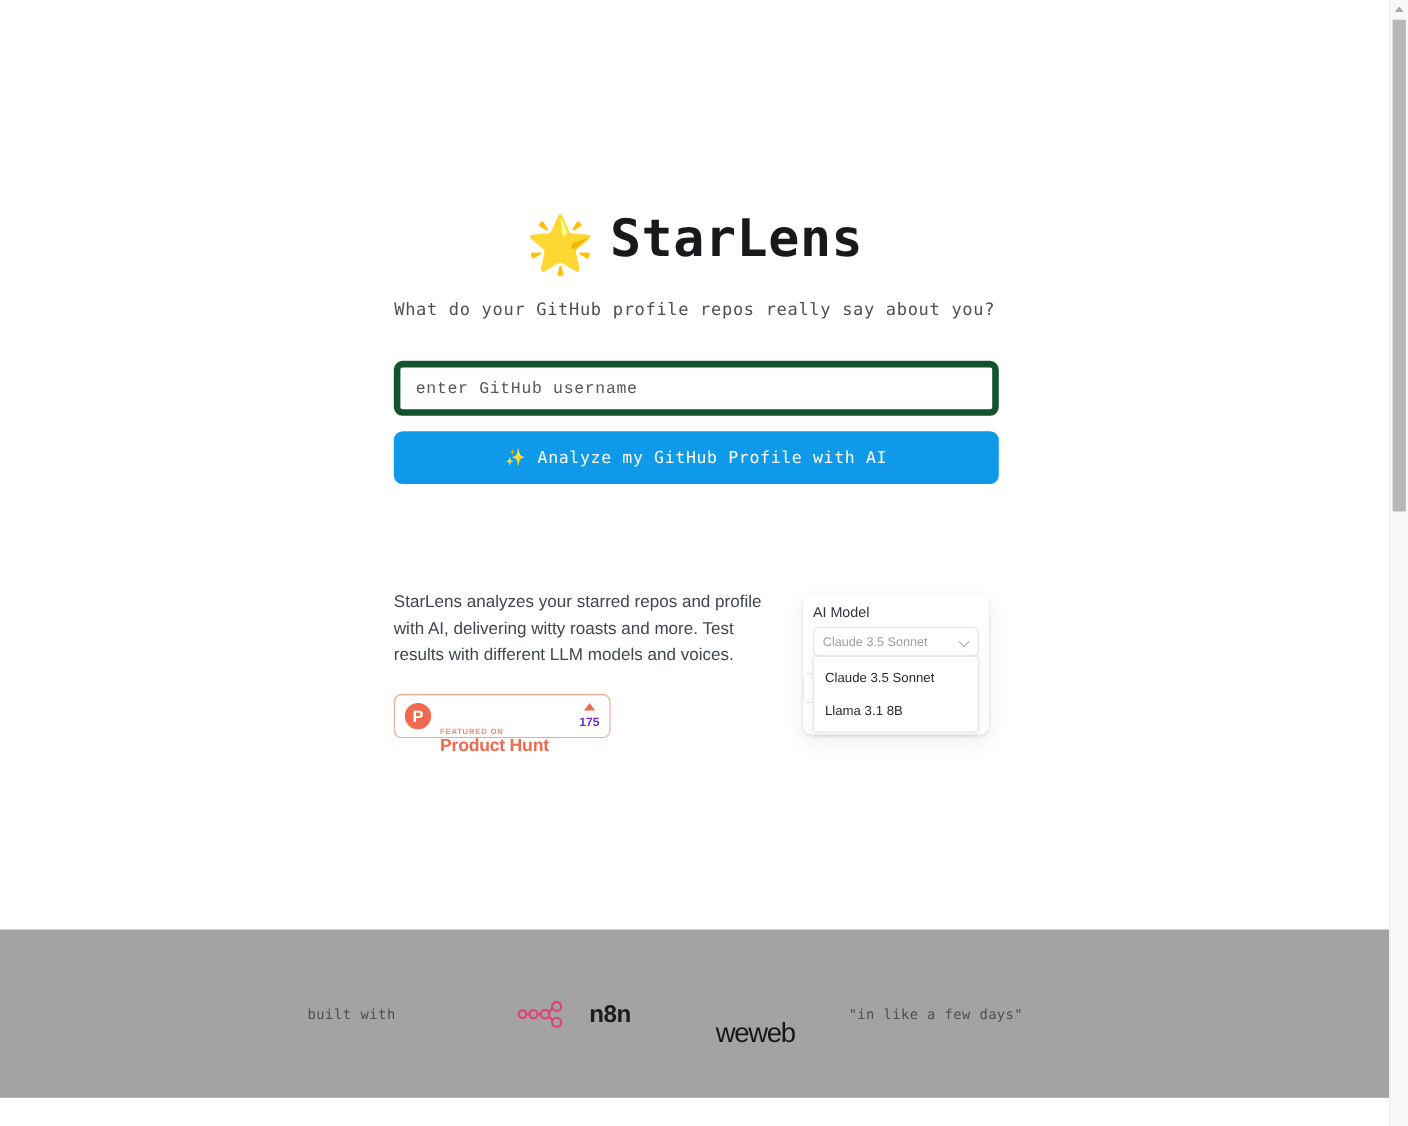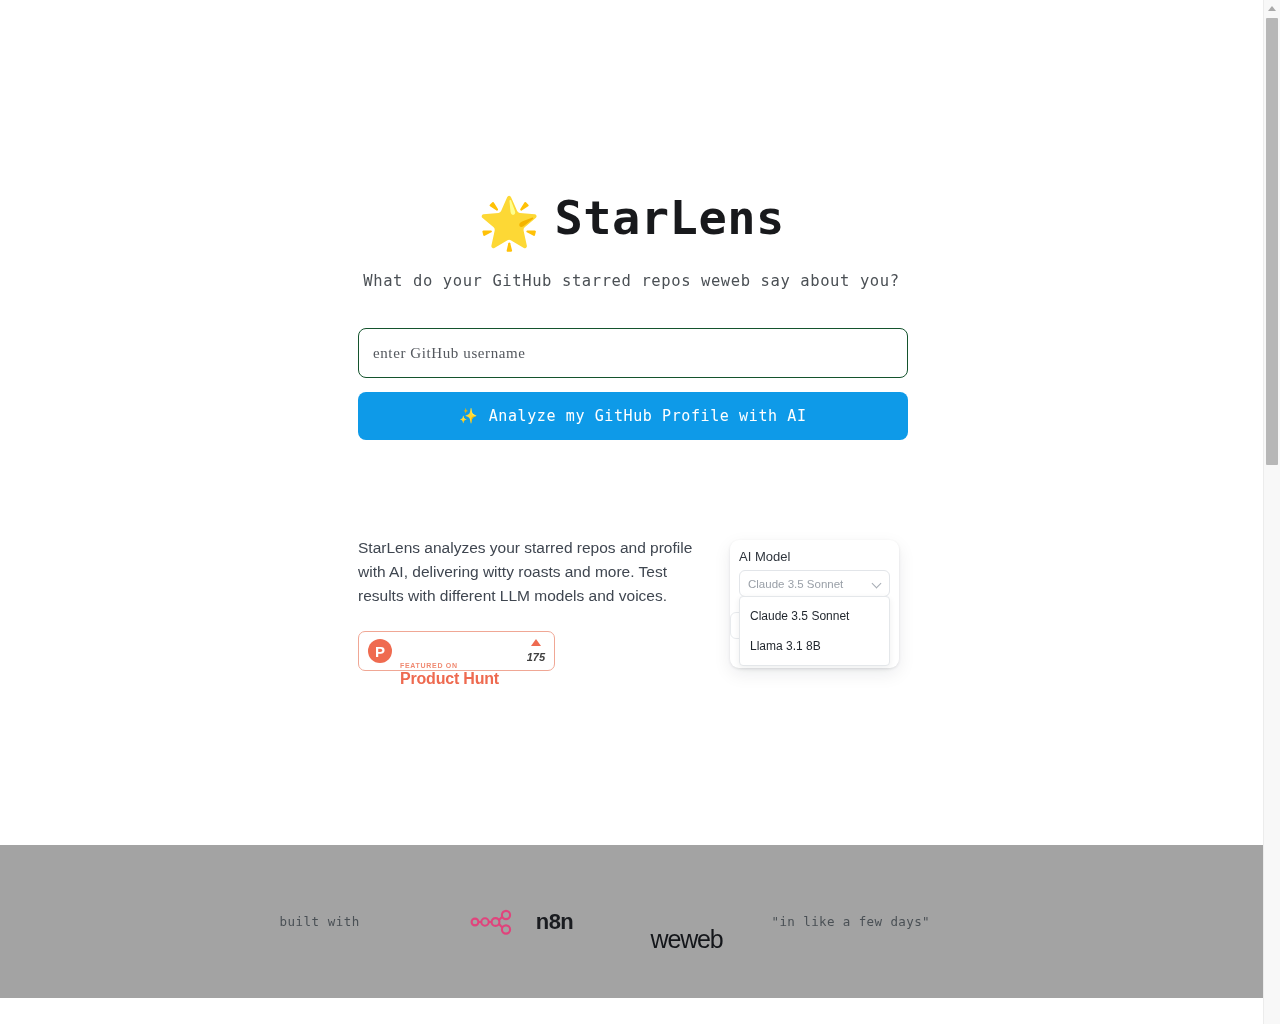--- a/index.html
+++ b/index.html
@@ -71,25 +71,25 @@
     position: absolute;
     left: 358px;
     top: 328px;
     width: 550px;
   }
 
   .username-input {
     display: block;
     width: 550px;
     height: 50px;
-    border: 1px solid #14532d;
+    border: 6px solid #14532d;
     border-radius: 8px;
     background: #ffffff;
     padding: 0 14px;
-    font-family: Liberation Serif, serif;
+    font-family: Liberation Mono, monospace;
     font-size: 15px;
     letter-spacing: 0.6px;
     color: #3b82f6;
     outline: none;
   }
   .username-input::placeholder {
     color: #54585e;
     opacity: 1;
   }
 
@@ -169,22 +169,21 @@
     font-size: 16px;
     font-weight: 700;
     color: #ee6a50;
     display: block;
     letter-spacing: -0.2px;
   }
   .ph-votes {
     margin-left: auto;
     text-align: right;
     line-height: 1;
-    color: #404040;
-    font-style: italic;
+    color: #6d28d9;
   }
   .ph-arrow {
     display: block;
     width: 0; height: 0;
     margin: 0 auto 2px;
     border-left: 5px solid transparent;
     border-right: 5px solid transparent;
     border-bottom: 7px solid #ee6a50;
   }
   .ph-count { font-size: 11px; font-weight: 700; }
@@ -369,21 +368,21 @@
 <body>
 
 <div class="viewport">
 
   <section class="hero">
 
     <div class="title-row">
       <span class="title-star">🌟</span><span class="title-text">StarLens</span>
     </div>
 
-    <div class="subtitle">What do your GitHub starred repos weweb say about you?</div>
+    <div class="subtitle">What do your GitHub profile repos really say about you?</div>
 
     <div class="form-wrap">
       <input class="username-input" type="text" placeholder="enter GitHub username" style="">
 
       <button class="analyze-btn">
         <span class="sparkle">✨</span>
         <span>Analyze my GitHub Profile with AI</span>
       </button>
     </div>
 

